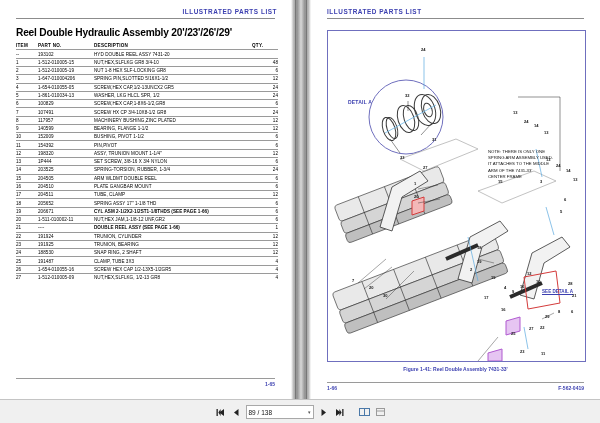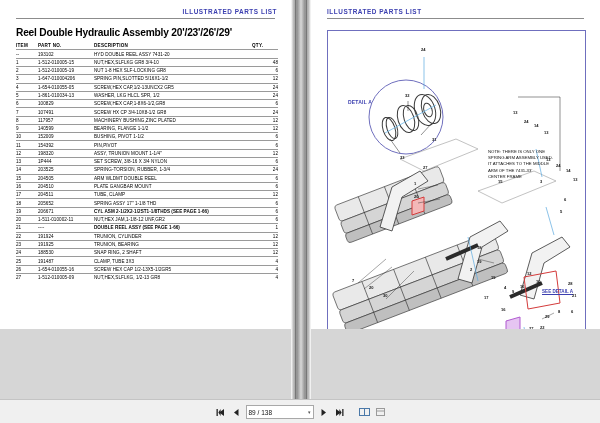--- a/index.html
+++ b/index.html
@@ -3,21 +3,21 @@
 <meta charset="utf-8">
 <style>
   html,body{margin:0;padding:0;background:#ffffff;}
   body{width:600px;height:423px;overflow:hidden;font-family:"Liberation Sans",sans-serif;}
 
   #viewer{position:relative;width:600px;height:423px;background:#ffffff;}
 
   
   .spread{position:absolute;left:0;top:0;width:600px;height:399px;background:#d6d6d6;}
 
-  .page{position:absolute;top:0;height:329px;background:#ffffff;overflow:hidden;}
+  .page{position:absolute;top:0;height:399px;background:#ffffff;overflow:hidden;}
   .page-left{left:0;width:291px;}
   .page-right{left:311px;width:289px;}
 
   .gutter{position:absolute;left:291px;top:0;width:20px;height:399px;
           background:linear-gradient(to right,#ffffff 0%,#bdbdbd 12%,#8f8f8f 30%,#d8d8d8 50%,#8f8f8f 70%,#bdbdbd 88%,#ffffff 100%);}
   .gutter .gline{position:absolute;top:0;width:1px;height:399px;background:#777;}
   .gutter .g1{left:4px;} .gutter .g2{left:15px;}
 
   
   .runhead{position:absolute;right:14px;top:8px;font-size:6.4px;font-weight:bold;

